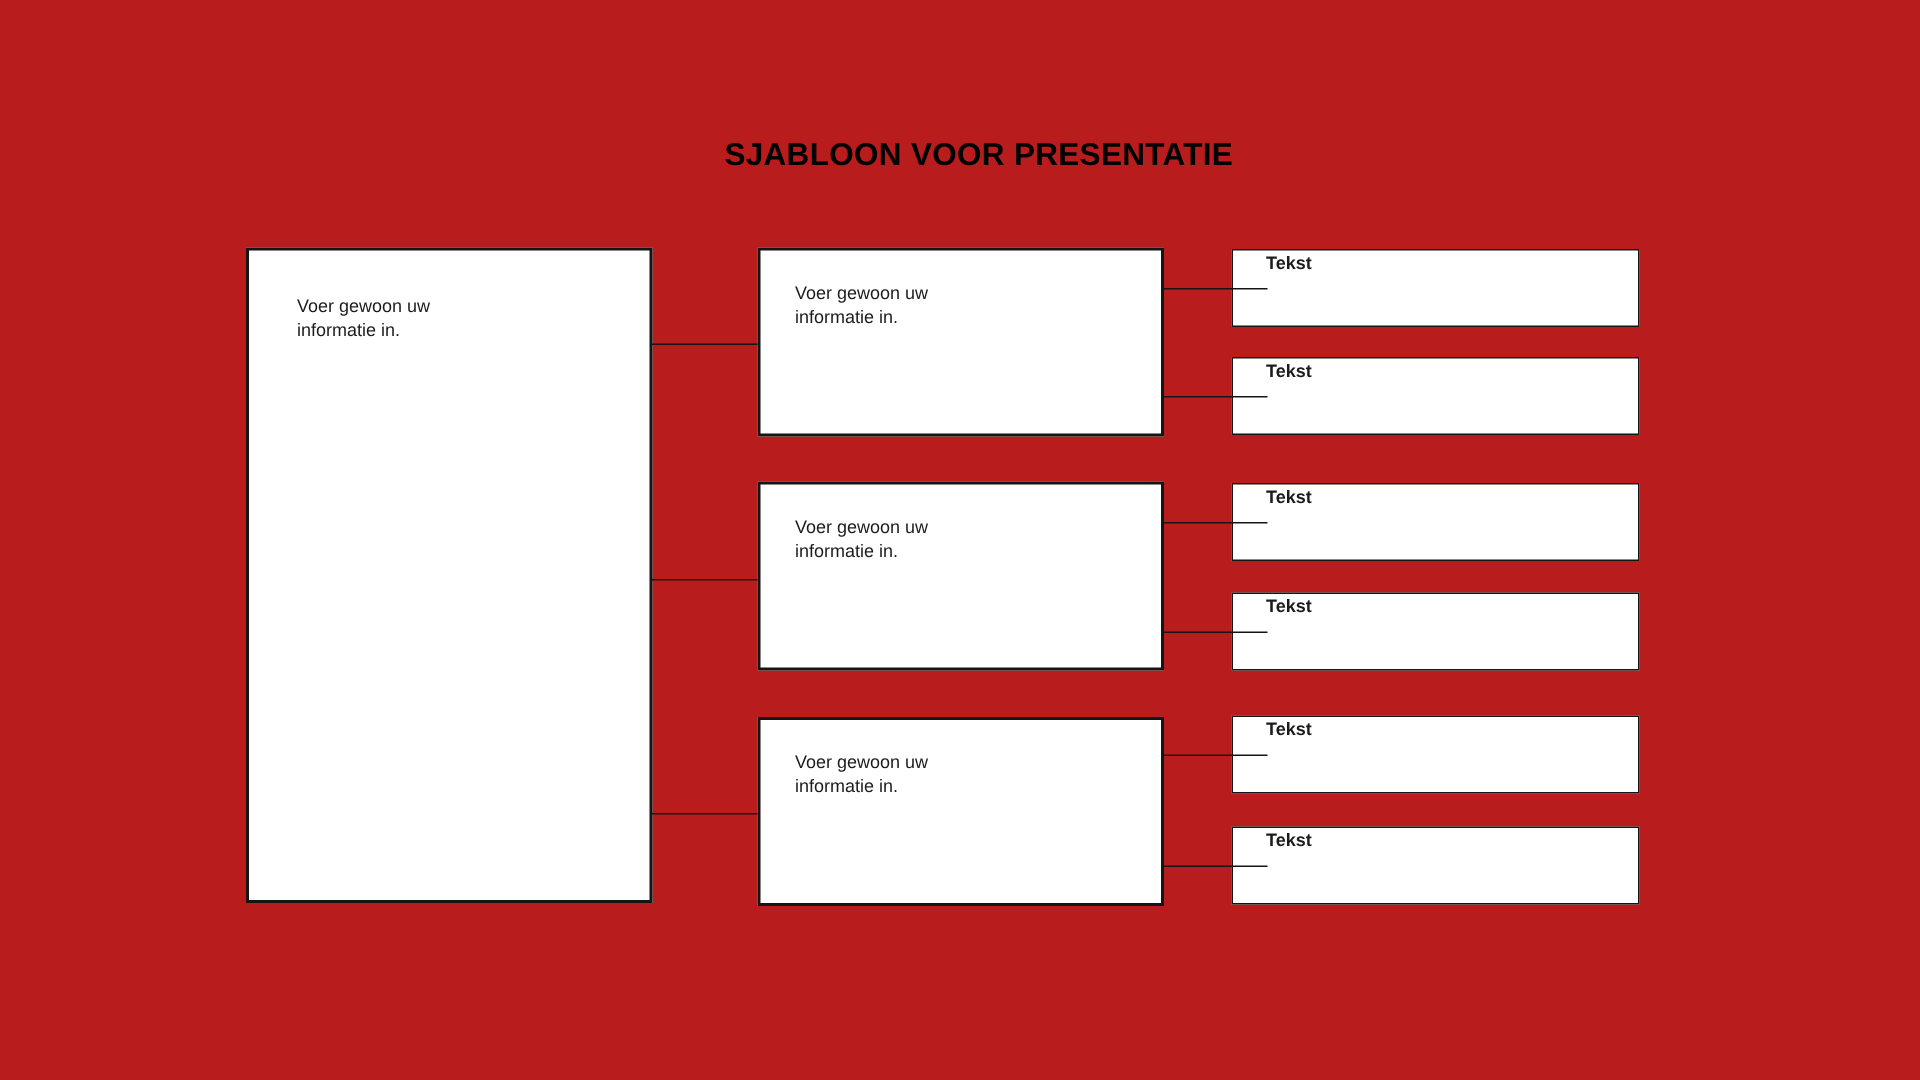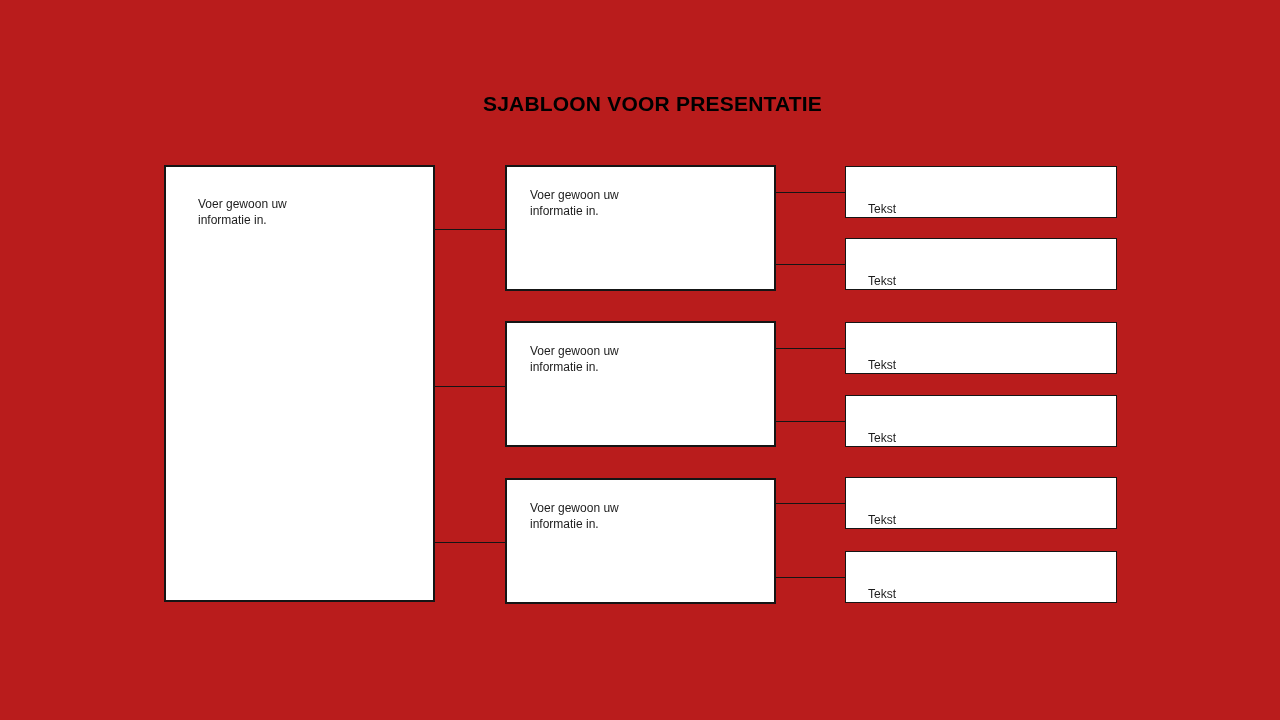--- a/index.html
+++ b/index.html
@@ -43,26 +43,27 @@
   }
   .mid-box {
     left: 505px;
     width: 271px;
     height: 126px;
   }
   .mid-1 { top: 165px; }
   .mid-2 { top: 321px; }
   .mid-3 { top: 478px; }
   .leaf-box {
-    left: 845px;
+    left: 821px;
     width: 272px;
     height: 52px;
     border-width: 1px;
     display: flex;
-    align-items: flex-end;
+    align-items: flex-start;
+    font-weight: bold;
   }
   .leaf-1 { top: 166px; }
   .leaf-2 { top: 238px; }
   .leaf-3 { top: 322px; }
   .leaf-4 { top: 395px; }
   .leaf-5 { top: 477px; }
   .leaf-6 { top: 551px; }
   .box-text {
     font-size: 12px;
     line-height: 16px;

